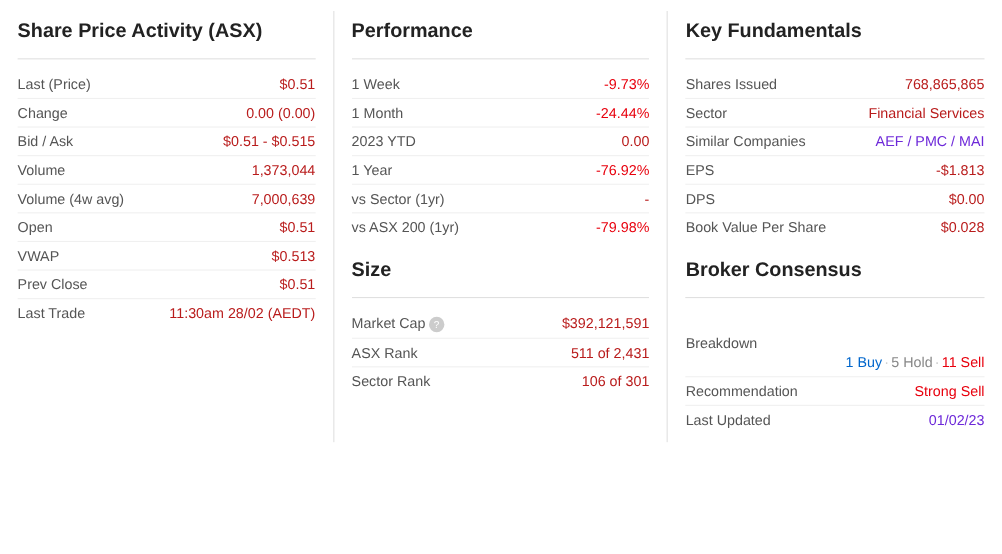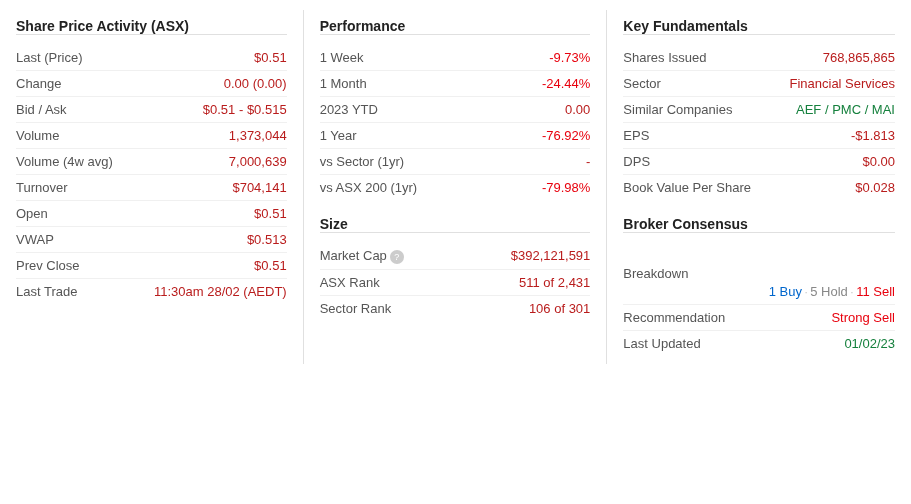--- a/index.html
+++ b/index.html
@@ -18,25 +18,25 @@
       padding: 10px 0;
     }
     .section {
       padding: 8px 16px;
       border-right: 1px solid #e0e0e0;
     }
     .section:last-child {
       border-right: none;
     }
     .section-title {
-      font-size: 14px;
+      font-size: 18px;
       font-weight: bold;
       color: #222;
       margin-bottom: 10px;
-      padding-bottom: 0;
+      padding-bottom: 14px;
       border-bottom: 1px solid #e0e0e0;
     }
     .row {
       display: flex;
       justify-content: space-between;
       padding: 5px 0;
       border-bottom: 1px solid #f0f0f0;
       align-items: center;
     }
     .row:last-child {
@@ -47,21 +47,21 @@
     }
     .value {
       color: #b91c1c;
       text-align: right;
     }
     .value-negative {
       color: #e8000d;
       text-align: center;
     }
     .value-link {
-      color: #15803d;
+      color: #6d28d9;
       text-align: right;
     }
     .broker-breakdown {
       text-align: right;
       margin-top: 36px;
     }
     .buy-text { color: #0066cc; }
     .hold-text { color: #888; }
     .sell-text { color: #e8000d; }
     .dot-sep { color: #ccc; margin: 0 2px; }
@@ -102,24 +102,20 @@
         </div>
         <div class="row">
           <span class="label">Volume</span>
           <span class="value">1,373,044</span>
         </div>
         <div class="row">
           <span class="label">Volume (4w avg)</span>
           <span class="value">7,000,639</span>
         </div>
         <div class="row">
-          <span class="label">Turnover</span>
-          <span class="value">$704,141</span>
-        </div>
-        <div class="row">
           <span class="label">Open</span>
           <span class="value">$0.51</span>
         </div>
         <div class="row">
           <span class="label">VWAP</span>
           <span class="value">$0.513</span>
         </div>
         <div class="row">
           <span class="label">Prev Close</span>
           <span class="value">$0.51</span>

